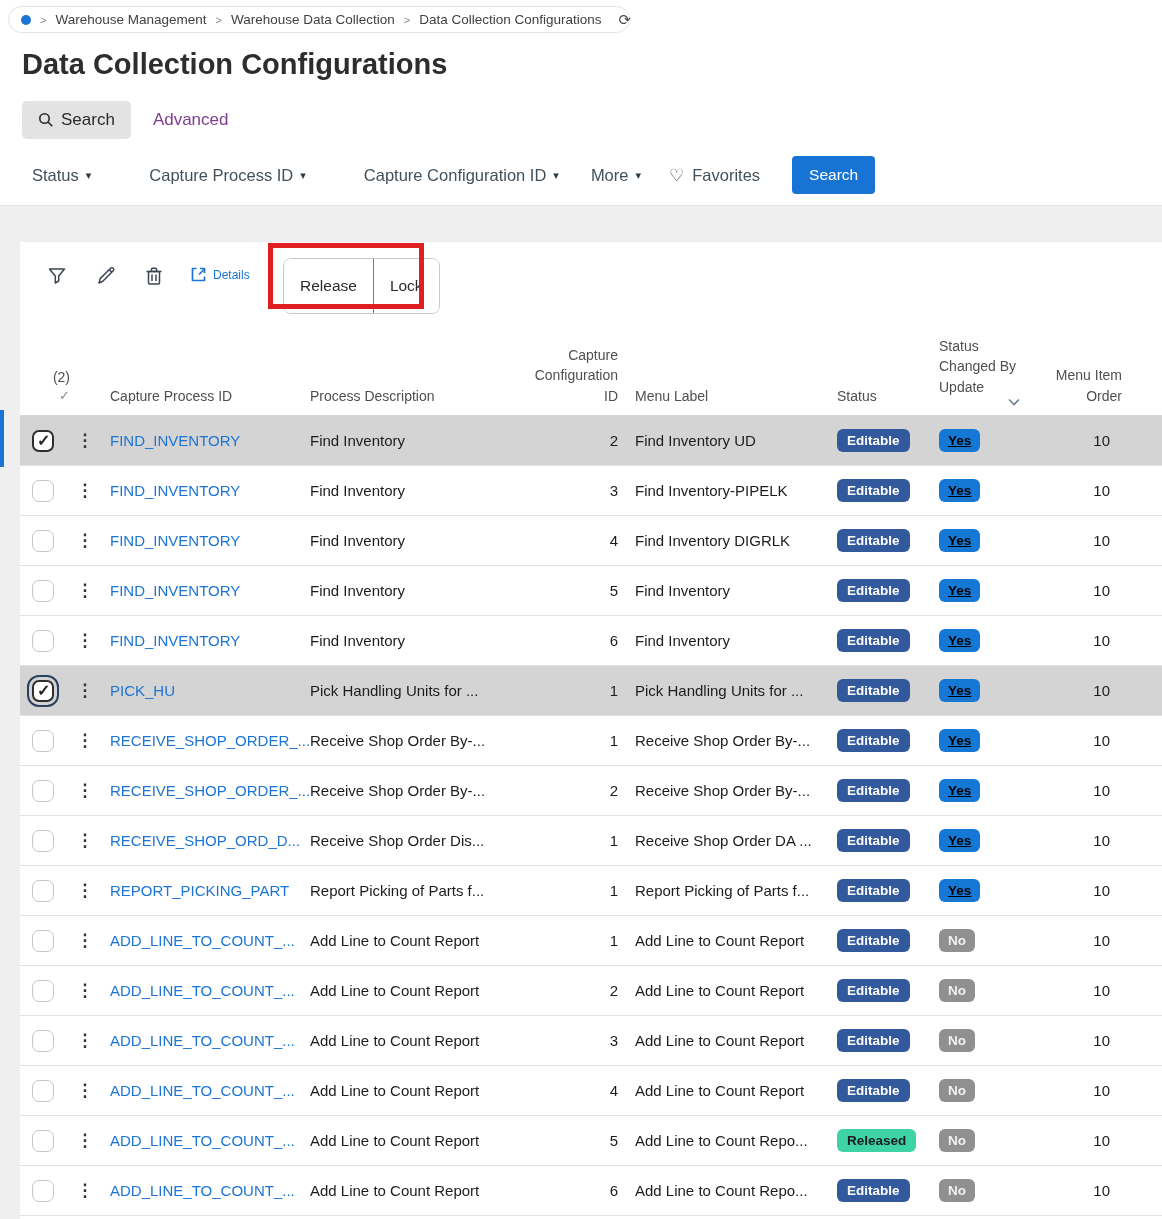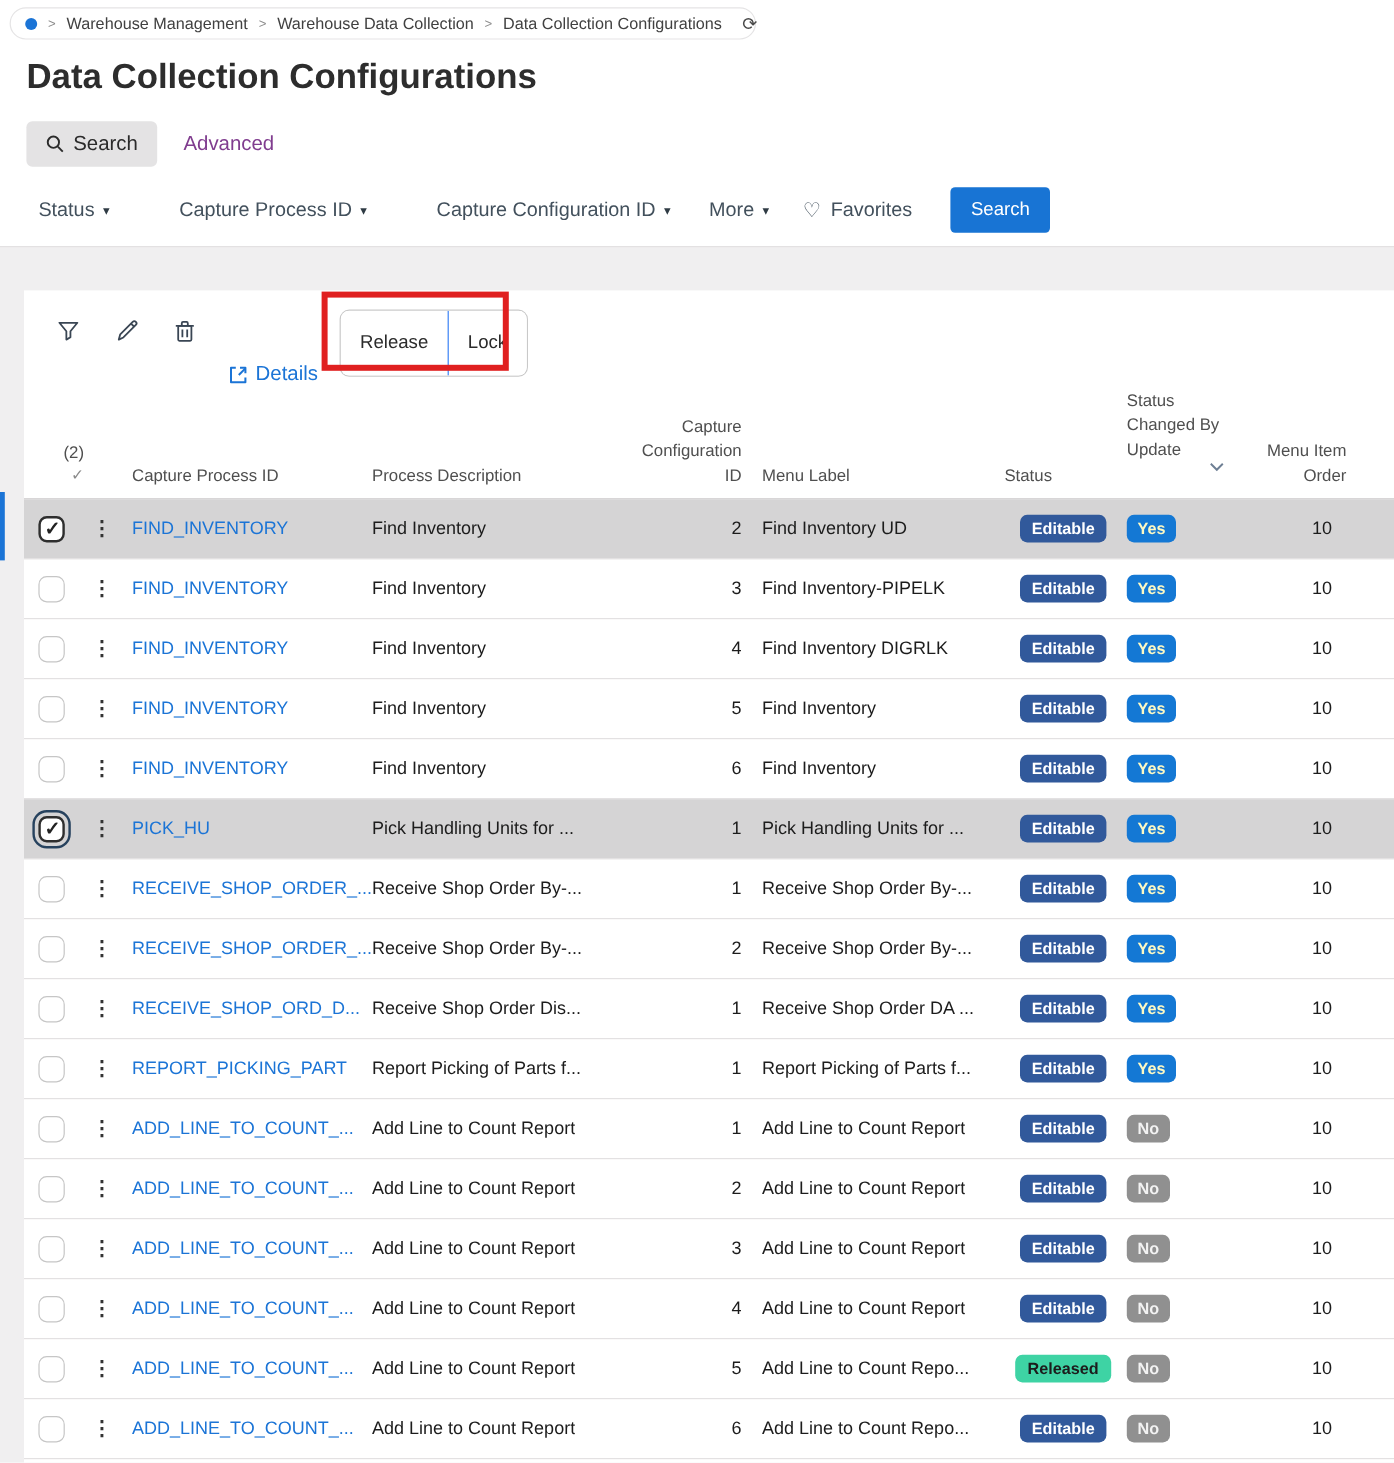--- a/index.html
+++ b/index.html
@@ -37,71 +37,71 @@
   .search-btn { background:#1874d4; color:#fff; border:none; border-radius:4px;
     height:38px; padding:0 17px; font-size:15.5px; font-family:inherit; cursor:pointer; }
 
   
   .card { position:absolute; left:20px; top:242px; width:1142px; height:977px; background:#fff; }
 
   .toolbar { position:relative; height:68px; }
   .tb-icon { position:absolute; top:24px; width:20px; height:20px; color:#3a4654; cursor:pointer; }
   .tb-funnel { left:27px; } .tb-pencil { left:76px; } .tb-trash { left:124px; }
   .tb-details { position:absolute; left:170px; top:24px; display:flex; align-items:center; gap:6px;
-    color:#1b74d6; font-size:17px; cursor:pointer;margin-top:36px; }
+    color:#1b74d6; font-size:12px; cursor:pointer; }
   .btn-group { position:absolute; left:263px; top:16px; height:56px; display:inline-flex;
     background:#fff; border:1px solid #c9c9c9; border-radius:8px; overflow:hidden; }
   .btn-group button { background:#fff; border:none; font-family:inherit; font-size:15.5px; color:#2b2b2b;
     padding:0 16px; cursor:pointer; }
   .btn-group button + button { border-left:1px solid #3b82f6; }
 
   .annotation-rect { position:absolute; left:248px; top:1px; width:156px; height:66px;
     border:5px solid #e02020; pointer-events:none; z-index:6; }
 
   
   .grid { display:grid; grid-template-columns:50px 30px 210px 210px 98px 217px 100px 85px 142px; }
   .thead { border-bottom:1px solid #d8d6d7; }
   .thead .hc { display:flex; align-items:flex-end; padding-bottom:9px; font-size:14px; color:#4f4f4f;
     line-height:1.45; min-height:105px; cursor:pointer; }
   .hc.right { justify-content:flex-end; text-align:right; }
   .hc-sel { flex-direction:column; align-items:flex-start; justify-content:flex-end; padding-left:14px; cursor:default; }
   .hc-sel .cnt { font-size:14px; color:#4f4f4f; }
   .hc-sel .chk { color:#8a8a8a; font-size:13px; margin-left:2px; }
   .hc3 { padding-left:10px; } .hc6 { padding-left:17px; } .hc7 { padding-left:2px; }
-  .hc8 { flex-direction:column; align-items:flex-start; justify-content:center; padding-left:4px; }
+  .hc8 { flex-direction:column; align-items:flex-start; justify-content:flex-end; padding-left:4px; }
   .hc8 .sort { margin-left:14px; margin-top:1px; color:#6e7f94; height:8px; }
   .hc9 { padding-right:40px; }
 
   .row { border-bottom:1px solid #e3e1e2; height:50px; }
   .row > div { display:flex; align-items:center; font-size:15px; }
   .row.selected { background:#d5d4d5; }
   .c1 { padding-left:12px; }
   .c2 { justify-content:center; }
   .c3 { padding-left:10px; }
   .c5 { justify-content:flex-end; }
   .c6 { padding-left:17px; }
-  .c7 { padding-left:2px;justify-content:center; }
+  .c7 { padding-left:2px; }
   .c8 { padding-left:4px; }
   .c9 { justify-content:flex-end; padding-right:52px; }
   .kebab { font-size:17px; color:#333; font-weight:700; cursor:pointer; line-height:1; }
   .id-link { color:#1b74d6; cursor:pointer; white-space:nowrap; }
   .cell-text { white-space:nowrap; overflow:hidden; }
 
   .checkbox { width:22px; height:22px; border:1.5px solid #c6c6c6; border-radius:7px; background:#fff;
     cursor:pointer; position:relative; flex:0 0 auto; }
   .checkbox.checked { border:2px solid #2e2e2e; }
   .checkbox.checked::after { content:"\2713"; position:absolute; left:3px; top:-1px;
     font-size:16px; font-weight:700; color:#222; }
   .checkbox.focused { outline:2px solid #27425e; outline-offset:3px; }
 
   .badge { display:inline-block; border-radius:6px; padding:4px 10px; font-size:13.5px;
     font-weight:700; line-height:1.15; }
   .badge-editable { background:#31599b; color:#fff; }
   .badge-released { background:#3ed3a4; color:#1c1c1c; }
-  .badge-yes { background:#1478d4; color:#fef9c3; padding:4px 9px; }
+  .badge-yes { background:#1478d4; color:#000000; padding:4px 9px;text-decoration:underline; }
   .badge-no { background:#909090; color:#f2f2f2; padding:4px 9px; }
 
   .left-blue-bar { position:absolute; left:0; top:410px; width:4px; height:57px; background:#1b74d6; z-index:4; }
 </style>
 </head>
 <body>
 
 <div class="content-bg"></div>
 <div class="left-blue-bar"></div>
 

